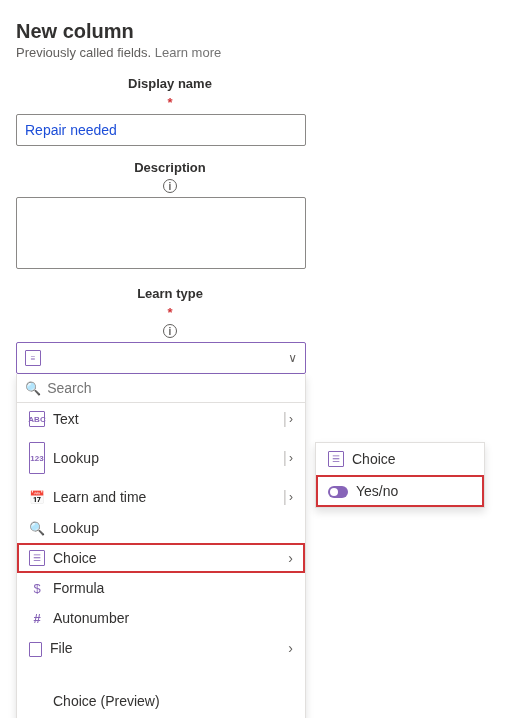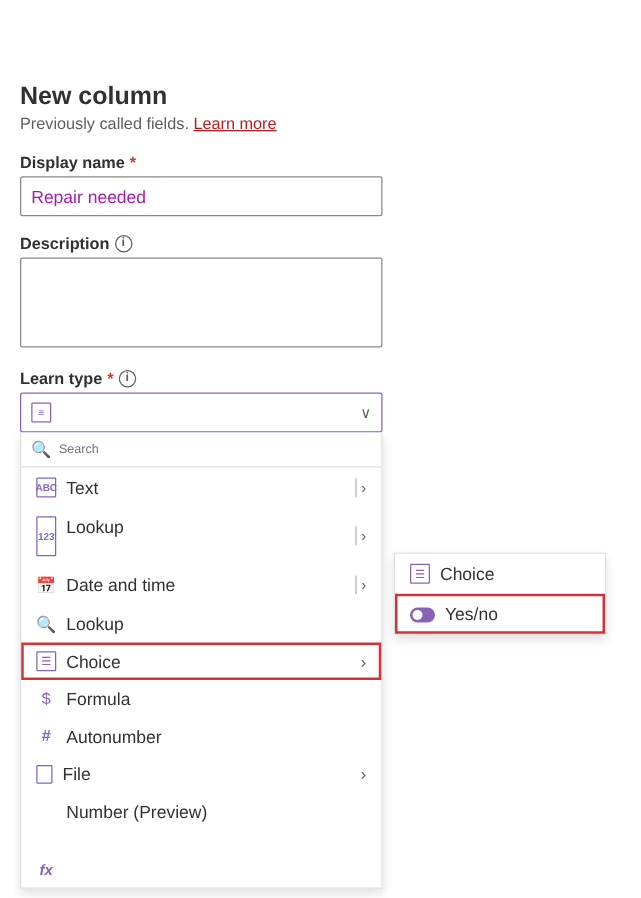--- a/index.html
+++ b/index.html
@@ -15,40 +15,39 @@
       padding: 20px 16px;
       width: 340px;
       background: #fff;
       position: relative;
     }
     .title {
       font-size: 20px;
       font-weight: 600;
       color: #323130;
       margin-bottom: 2px;
-      margin-top: 46px;
     }
     .subtitle {
       font-size: 13px;
       color: #605e5c;
       margin-bottom: 16px;
     }
     .subtitle a {
-      color: #b91c1c;
-      text-decoration: underline;
+      color: #737373;
       cursor: pointer;
     }
     .field-label {
       font-size: 13px;
       font-weight: 600;
       color: #323130;
       margin-bottom: 4px;
       display: flex;
       align-items: center;
       gap: 4px;
+      flex-direction: column;
     }
     .required {
       color: #d13438;
     }
     .info-icon {
       width: 14px;
       height: 14px;
       border-radius: 50%;
       border: 1px solid #605e5c;
       display: inline-flex;
@@ -58,21 +57,21 @@
       color: #605e5c;
       cursor: pointer;
     }
     .text-input {
       width: 290px;
       height: 32px;
       border: 1px solid #8a8886;
       border-radius: 2px;
       padding: 0 8px;
       font-size: 14px;
-      color: #a21caf;
+      color: #1d4ed8;
       outline: none;
     }
     .textarea-input {
       width: 290px;
       height: 72px;
       border: 1px solid #8a8886;
       border-radius: 2px;
       padding: 6px 8px;
       font-size: 14px;
       color: #323130;
@@ -112,36 +111,36 @@
     .search-box {
       display: flex;
       align-items: center;
       border-bottom: 1px solid #e1dfdd;
       padding: 6px 8px;
       gap: 6px;
     }
     .search-input {
       border: none;
       outline: none;
-      font-size: 10px;
+      font-size: 14px;
       color: #323130;
       width: 100%;
     }
     .menu-item {
       display: flex;
       align-items: center;
       justify-content: space-between;
       padding: 7px 12px;
       cursor: pointer;
       color: #323130;
       font-size: 14px;
     }
     .menu-item-left {
       display: flex;
-      align-items: flex-start;
+      align-items: center;
       gap: 8px;
     }
     .chevron-right {
       color: #605e5c;
       font-size: 12px;
     }
     .divider-right {
       display: flex;
       align-items: center;
       gap: 2px;
@@ -298,21 +297,21 @@
         </div>
         <div class="divider-right">
           <span class="pipe">|</span>
           <span class="chevron-right">›</span>
         </div>
       </div>
 
       <div class="menu-item">
         <div class="menu-item-left">
           <span class="icon-calendar">📅</span>
-          <span>Date and time</span>
+          <span>Learn and time</span>
         </div>
         <div class="divider-right">
           <span class="pipe">|</span>
           <span class="chevron-right">›</span>
         </div>
       </div>
 
       <div class="menu-item">
         <div class="menu-item-left">
           <span class="icon-search" style="color:#8764b8;">🔍</span>
@@ -346,21 +345,21 @@
         <div class="menu-item-left">
           <span style="display:inline-block;width:13px;height:15px;border:1.5px solid #8764b8;border-radius:1px;position:relative;top:1px;"></span>
           <span>File</span>
         </div>
         <span class="chevron-right" style="font-size:14px;">›</span>
       </div>
 
       <div class="menu-item">
         <div class="menu-item-left">
           <span style="color:#8764b8;font-size:12px;font-style:italic;font-weight:700;width:16px;text-align:center;margin-top:48px;">fx</span>
-          <span>Number (Preview)</span>
+          <span>Choice (Preview)</span>
         </div>
       </div>
     </div>
   </div>
 </div>
 
 <div class="submenu-popup">
 
   <div class="submenu-item">
     <span style="display:inline-flex;align-items:center;justify-content:center;width:16px;height:16px;border:1.5px solid #8764b8;border-radius:1px;color:#8764b8;font-size:9px;">☰</span>

